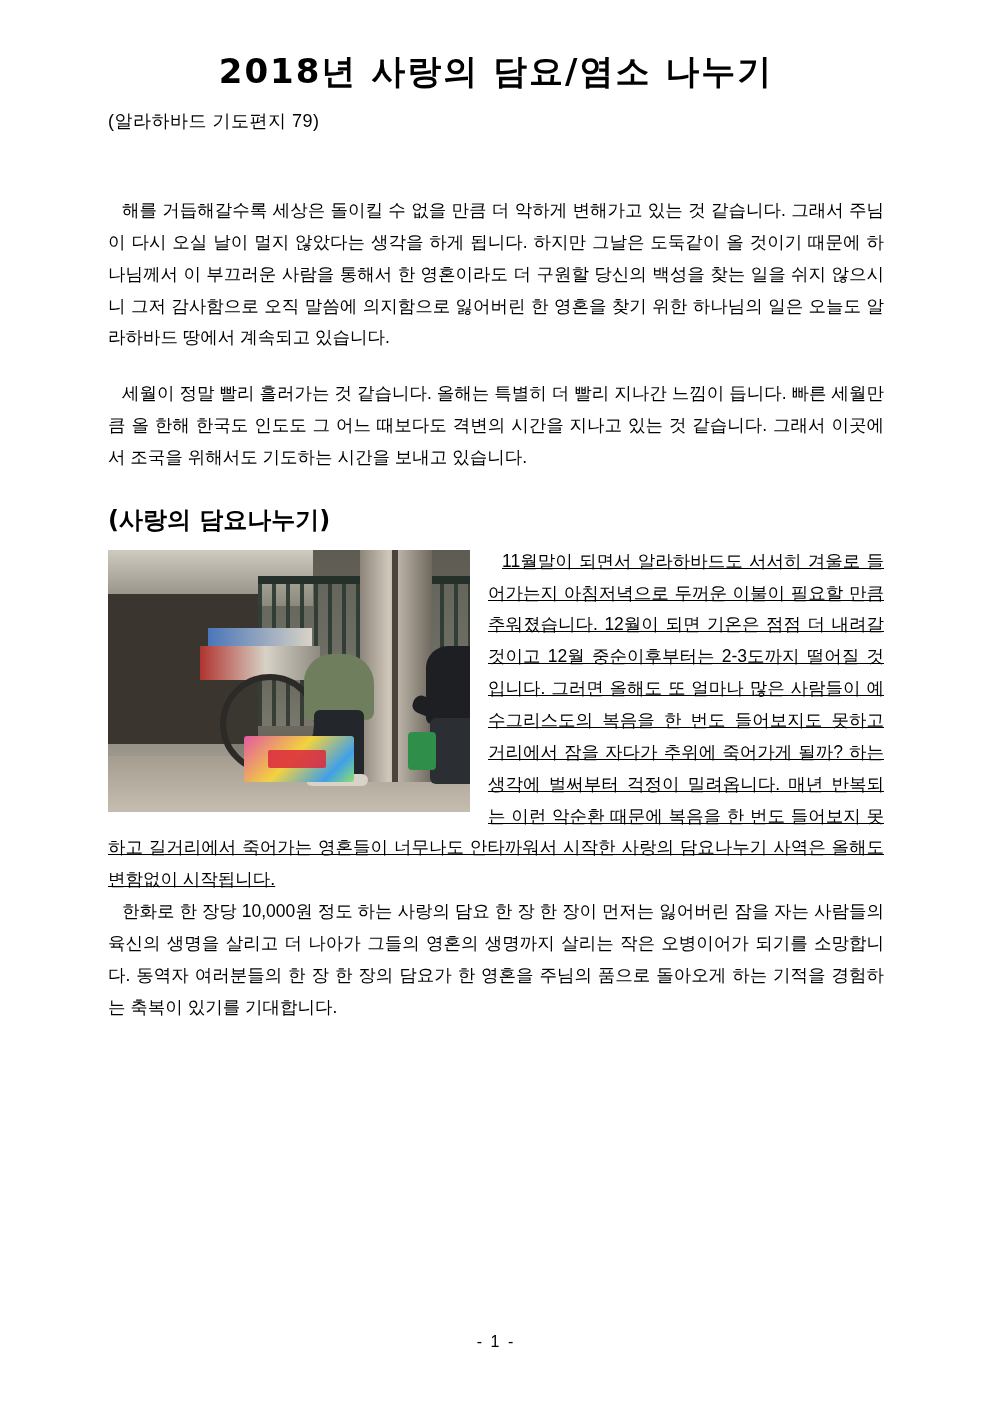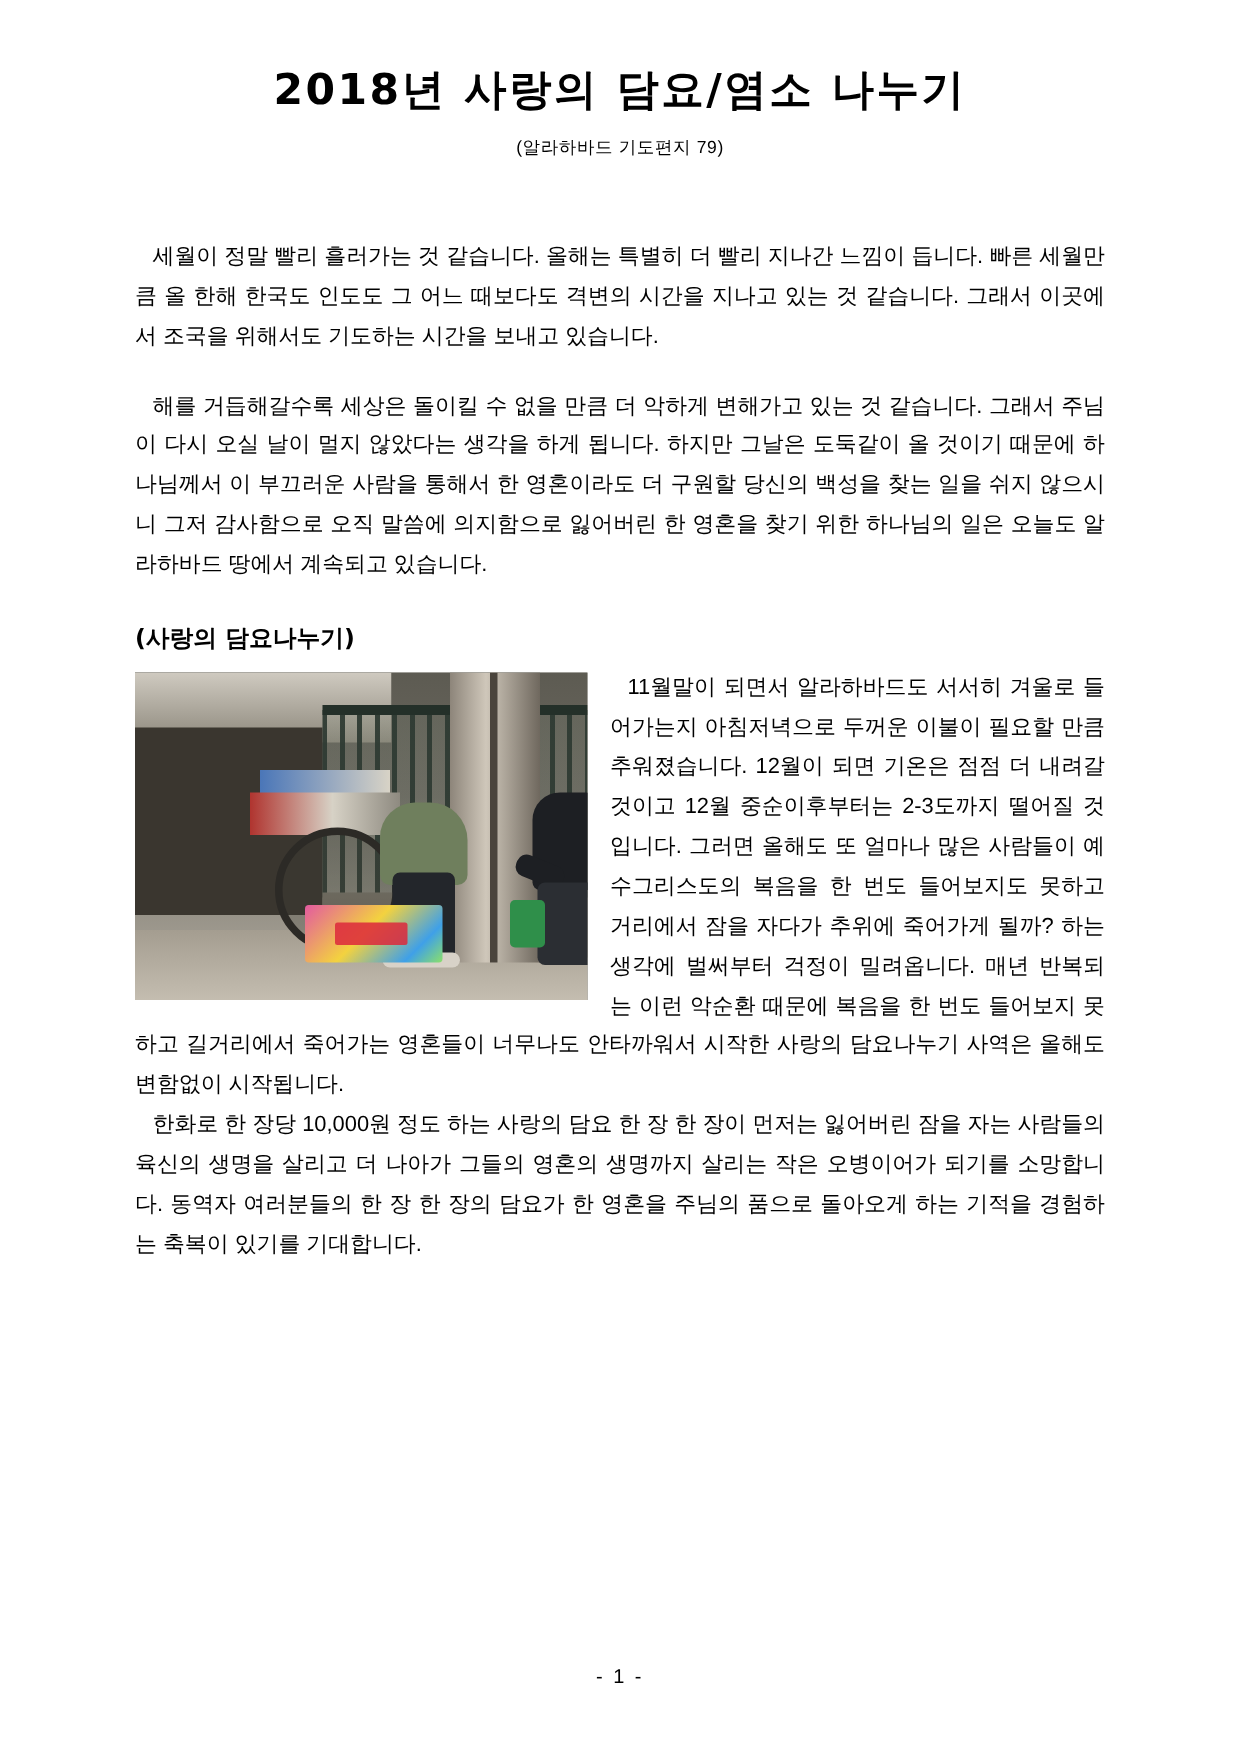--- a/index.html
+++ b/index.html
@@ -24,54 +24,55 @@
   }
   .doc-title {
     text-align: center;
     font-size: 34px;
     font-weight: bold;
     letter-spacing: 2px;
     margin: 0 0 14px 0;
     font-family: "DejaVu Sans", "Liberation Sans", sans-serif;
   }
   .doc-subtitle {
-    text-align: center;
-    font-size: 14px;
+    text-align: left;
+    font-size: 18px;
     margin: 0 0 62px 0;
     letter-spacing: 0.5px;
   }
   p.body-text {
     font-size: 17.5px;
     line-height: 1.82;
     text-align: justify;
     text-justify: inter-word;
     margin: 0 0 24px 0;
     text-indent: 14px;
   }
   .section-heading {
-    font-size: 19px;
+    font-size: 24px;
     font-weight: bold;
     margin: 30px 0 10px 0;
     font-family: "DejaVu Sans", "Liberation Sans", sans-serif;
   }
   .float-figure {
     float: left;
     width: 362px;
     height: 262px;
     margin: 4px 18px 6px 0;
     position: relative;
     overflow: hidden;
     background: #6d6a60;
   }
   .wrap-para {
     font-size: 17.5px;
     line-height: 1.82;
     text-align: justify;
     margin: 0 0 0 0;
     text-indent: 14px;
+    text-decoration: underline;
   }
   .clearer { clear: both; }
   .page-number {
     position: absolute;
     bottom: 52px;
     left: 0;
     width: 992px;
     text-align: center;
     font-size: 16px;
     letter-spacing: 2px;
@@ -169,23 +170,23 @@
   }
 </style>
 </head>
 <body>
 
 <div class="page">
 
   <h1 class="doc-title">2018년 사랑의 담요/염소 나누기</h1>
   <div class="doc-subtitle">(알라하바드 기도편지 79)</div>
 
+  <p class="body-text">해를 거듭해갈수록 세상은 돌이킬 수 없을 만큼 더 악하게 변해가고 있는 것 같습니다. 그래서 주님이 다시 오실 날이 멀지 않았다는 생각을 하게 됩니다. 하지만 그날은 도둑같이 올 것이기 때문에 하나님께서 이 부끄러운 사람을 통해서 한 영혼이라도 더 구원할 당신의 백성을 찾는 일을 쉬지 않으시니 그저 감사함으로 오직 말씀에 의지함으로 잃어버린 한 영혼을 찾기 위한 하나님의 일은 오늘도 알라하바드 땅에서 계속되고 있습니다.</p>
+
   <p class="body-text">세월이 정말 빨리 흘러가는 것 같습니다. 올해는 특별히 더 빨리 지나간 느낌이 듭니다. 빠른 세월만큼 올 한해 한국도 인도도 그 어느 때보다도 격변의 시간을 지나고 있는 것 같습니다. 그래서 이곳에서 조국을 위해서도 기도하는 시간을 보내고 있습니다.</p>
-
-  <p class="body-text">해를 거듭해갈수록 세상은 돌이킬 수 없을 만큼 더 악하게 변해가고 있는 것 같습니다. 그래서 주님이 다시 오실 날이 멀지 않았다는 생각을 하게 됩니다. 하지만 그날은 도둑같이 올 것이기 때문에 하나님께서 이 부끄러운 사람을 통해서 한 영혼이라도 더 구원할 당신의 백성을 찾는 일을 쉬지 않으시니 그저 감사함으로 오직 말씀에 의지함으로 잃어버린 한 영혼을 찾기 위한 하나님의 일은 오늘도 알라하바드 땅에서 계속되고 있습니다.</p>
 
   <div class="section-heading">(사랑의 담요나누기)</div>
 
   <div class="float-figure">
     <div class="photo">
       <div class="canopy"></div>
       <div class="shop-dark"></div>
       <div class="fence"></div>
       <div class="fence-top"></div>
       <div class="wall"></div>

